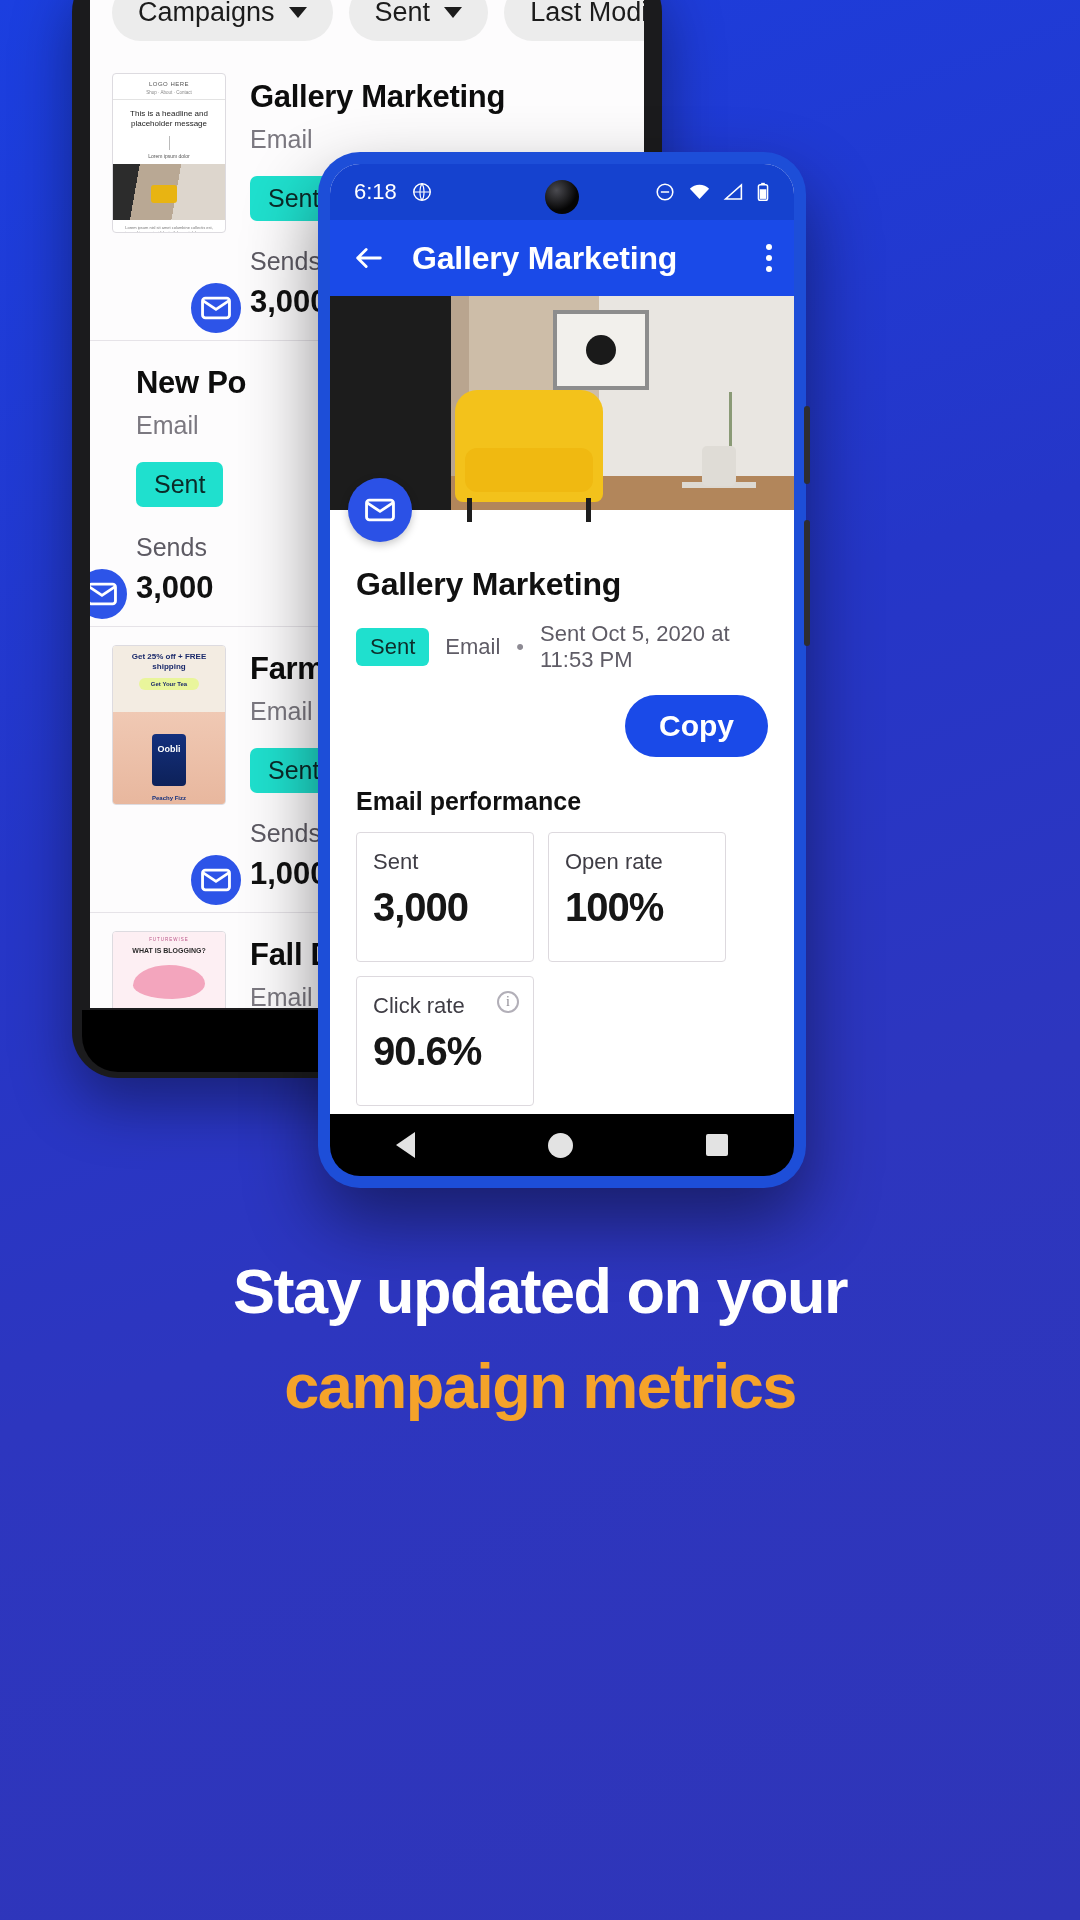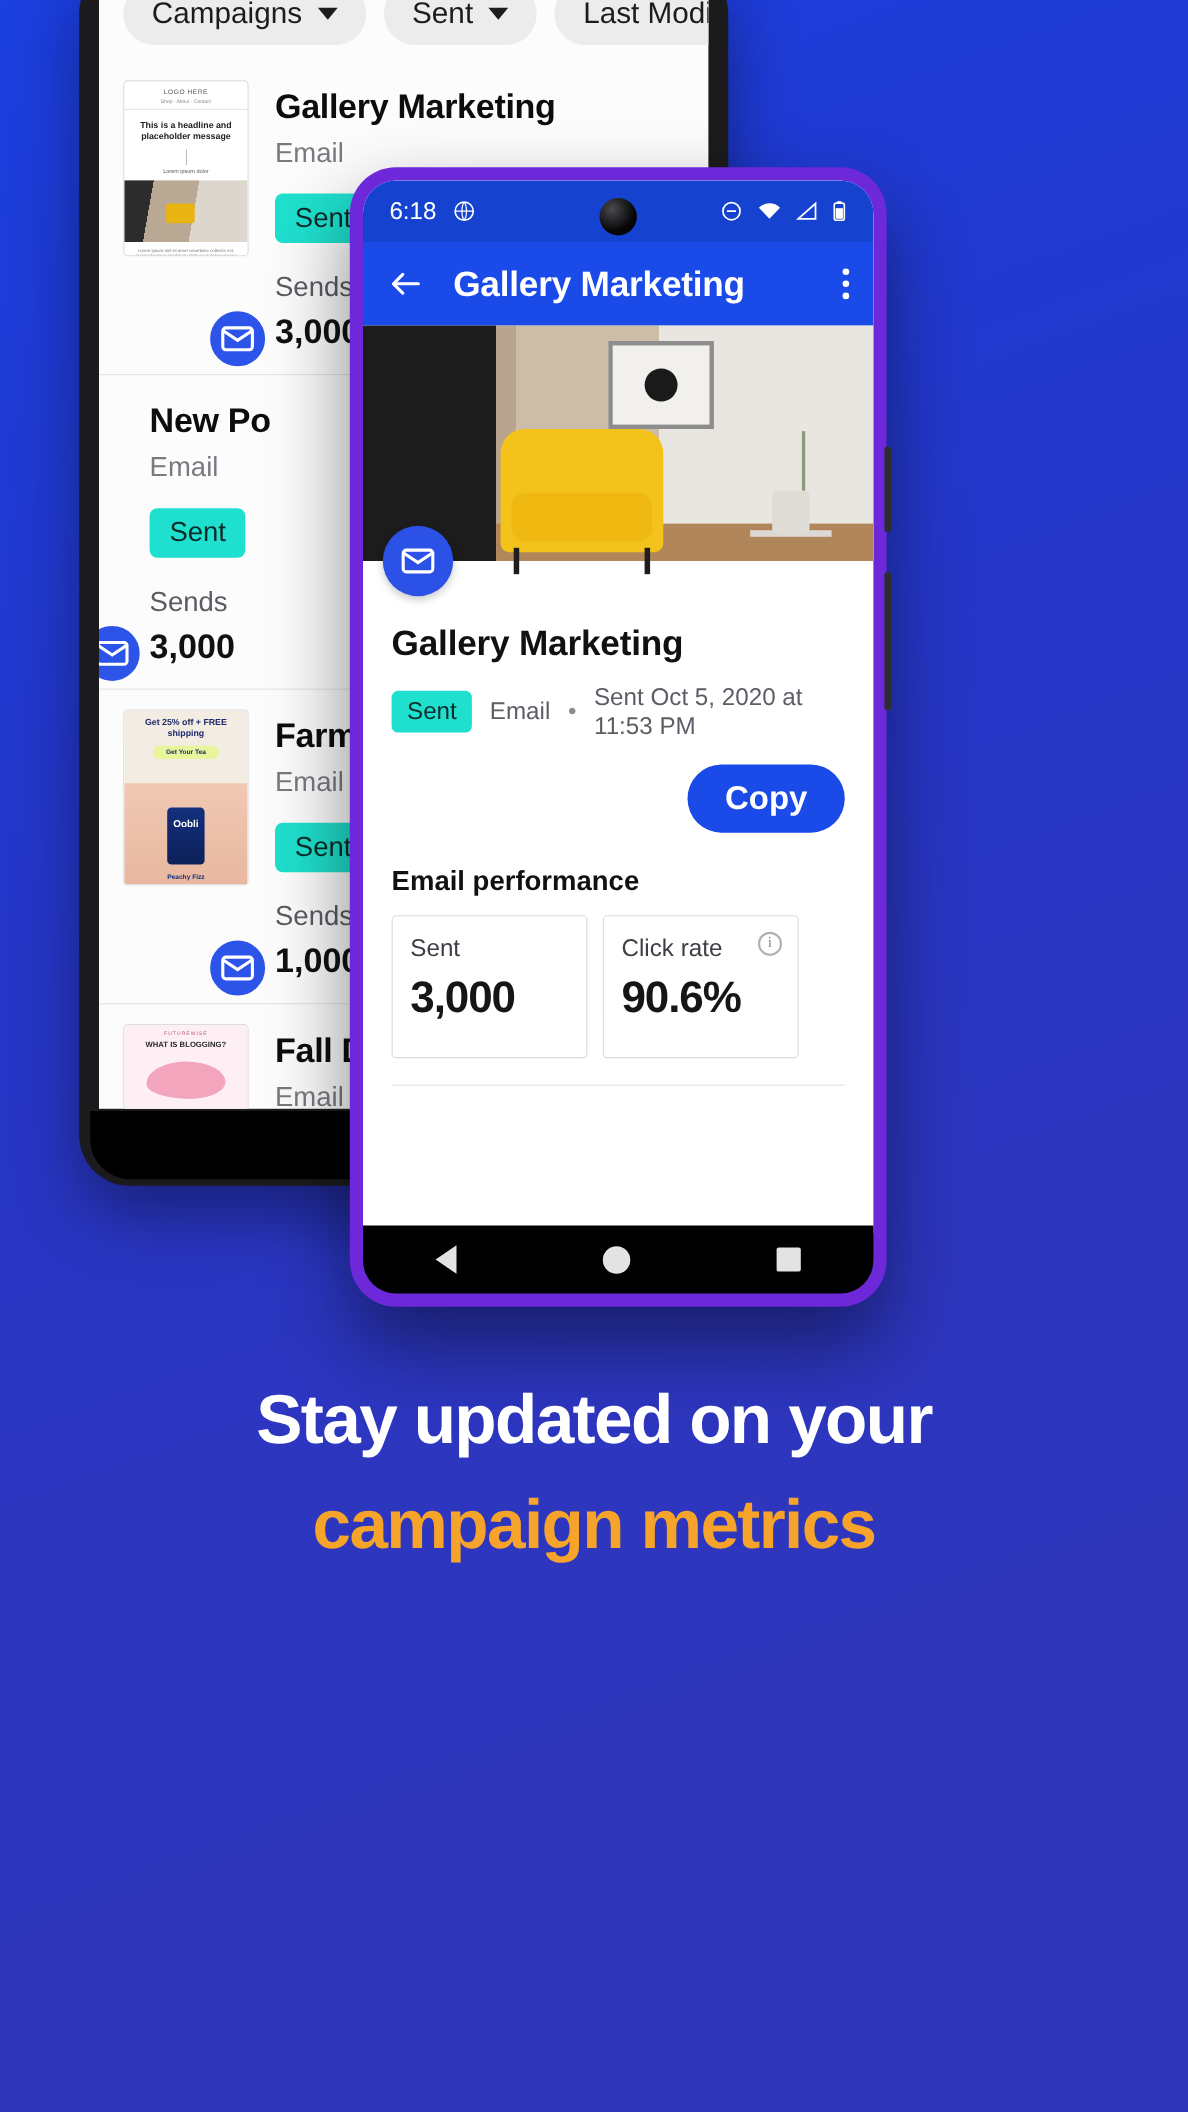--- a/index.html
+++ b/index.html
@@ -82,21 +82,21 @@
     background:#1fe0ce; color:#0b2a28;
     font-size:25px; padding:8px 18px; border-radius:7px;
   }
   .stats { display:flex; gap:60px; margin-top:26px; }
   .stat-label { font-size:25px; color:#5d5a63; }
   .stat-value { font-size:31px; font-weight:700; color:#111; margin-top:8px; }
 
   
   .t1-head { font-size:6px; text-align:center; color:#555; padding:7px 4px 3px; letter-spacing:.5px;}
   .t1-sub { font-size:4.5px; text-align:center; color:#888; padding-bottom:4px; border-bottom:1px solid #e3e3e3;}
-  .t1-body { font-size:8px; text-align:center; color:#222; padding:9px 6px 4px; line-height:1.25;font-weight:bold;}
+  .t1-body { font-size:8px; text-align:center; color:#222; padding:9px 6px 4px; line-height:1.25;}
   .t1-l { width:1px;height:14px;background:#bbb;margin:3px auto;}
   .t1-lorem{font-size:5px;text-align:center;color:#555;padding-bottom:5px;}
   .t1-photo{height:56px;background:linear-gradient(100deg,#2c2c2c 0 22%,#b9a894 22% 56%,#ddd6cd 56% 100%);position:relative;}
   .t1-photo:after{content:"";position:absolute;left:34%;top:38%;width:26px;height:18px;background:#e8b412;border-radius:3px;}
   .t1-foot{font-size:4px;color:#777;padding:5px 6px;line-height:1.35;text-align:center;}
 
   .t2 { background:#fff; height:100%; }
   .t2-top{height:46%;background:linear-gradient(#f6b4ad,#f2a79e);position:relative;}
   .t2-brand{font-family:"Liberation Serif",serif;font-style:italic;font-size:17px;color:#fff;text-align:center;padding-top:5px;text-shadow:0 1px 1px rgba(0,0,0,.15);}
   .t2-brand small{display:block;font-size:4px;font-style:normal;letter-spacing:2px;}
@@ -116,21 +116,21 @@
   .t4{height:100%;background:#fdeff3;}
   .t4-top{font-size:4.5px;text-align:center;color:#b58;padding-top:5px;letter-spacing:1px;}
   .t4-h{font-size:7px;text-align:center;color:#2b2b2b;padding:4px 6px;line-height:1.3;font-weight:700;}
   .t4-blob{width:72px;height:34px;margin:6px auto 0;background:#f3a5bd;border-radius:50% 50% 45% 55%/60% 55% 45% 40%;}
 
   
   .phone2 {
     position:absolute;
     left:318px; top:152px;
     width:488px; height:1036px;
-    background:#6d28d9;
+    background:#1d4ed8;
     border-radius:42px;
     box-shadow: 0 34px 72px rgba(0,0,0,.45);
     padding:12px;
   }
   .phone2-btns{position:absolute;right:-4px;top:254px;width:6px;height:78px;background:#2d2d31;border-radius:3px;}
   .phone2-btns2{position:absolute;right:-4px;top:368px;width:6px;height:126px;background:#2d2d31;border-radius:3px;}
   .phone2-screen{
     position:absolute; left:12px; top:12px; right:12px; bottom:62px;
     background:#fff; border-radius:30px 30px 6px 6px; overflow:hidden;
     display:flex; flex-direction:column;
@@ -433,20 +433,24 @@
       </div>
 
       <div class="perf-title">Email performance</div>
 
       <div class="cards">
         <div class="card">
           <div class="card-label">Sent</div>
           <div class="card-value">3,000</div>
         </div>
         <div class="card">
+          <div class="card-label">Open rate</div>
+          <div class="card-value">100%</div>
+        </div>
+        <div class="card">
           <div class="card-label">Click rate</div>
           <div class="card-value">90.6%</div>
           <div class="info-i">i</div>
         </div>
       </div>
 
       <div class="sends-row">
         
         
       </div>

